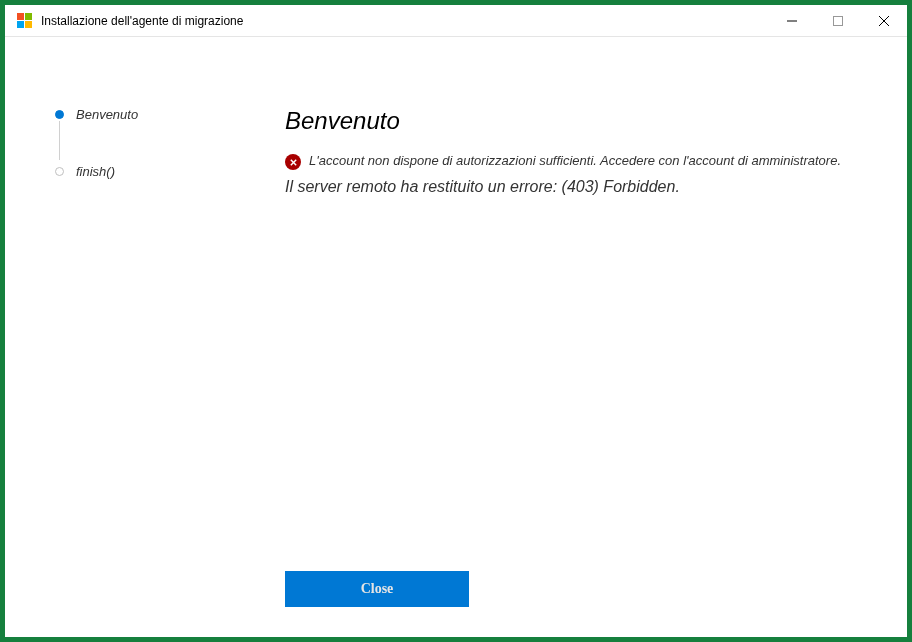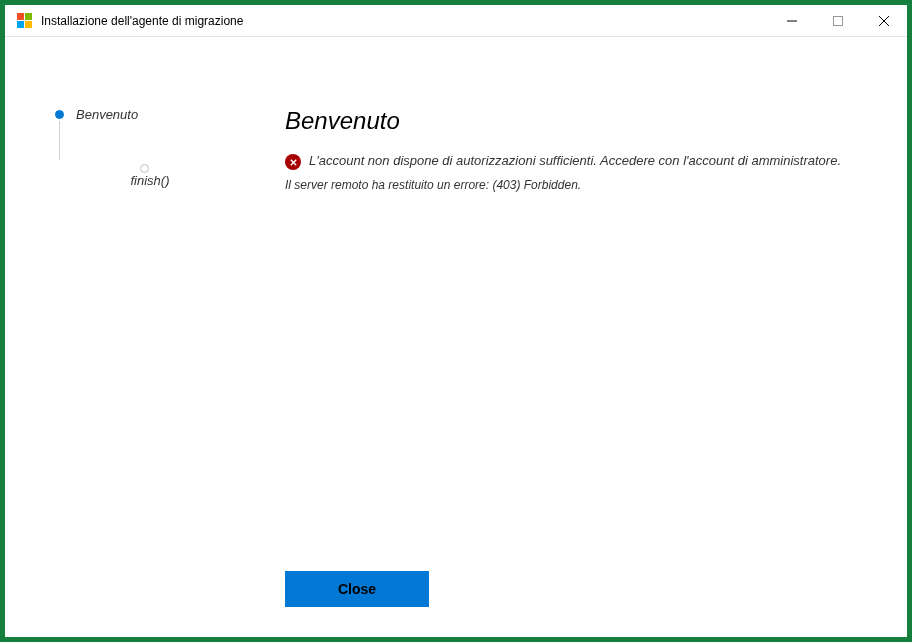--- a/index.html
+++ b/index.html
@@ -87,21 +87,20 @@
       list-style: none;
     }
     .step-item {
       display: flex;
       align-items: center;
       position: relative;
       padding-bottom: 42px;
     }
     .step-item:last-child {
       padding-bottom: 0;
-      flex-direction: column;
     }
     .step-item::after {
       content: '';
       position: absolute;
       left: 4px;
       top: 14px;
       width: 1px;
       height: calc(100% - 18px);
       background: #d0d0d0;
     }
@@ -159,36 +158,36 @@
     .error-message {
       font-size: 13px;
       color: #333;
     }
     .error-detail {
       font-size: 13px;
       color: #333;
       margin-bottom: 80px;
     }
     .server-error {
-      font-size: 12px;
+      font-size: 16px;
       color: #333;
     }
     .footer {
       padding: 0 30px 30px 280px;
     }
     .primary-btn {
       background: #0078d4;
-      color: #000000;
+      color: #e5e5e5;
       border: none;
-      width: 144px;
+      width: 184px;
       height: 36px;
       font-size: 14px;
       font-weight: 600;
       cursor: pointer;
-      font-family: Liberation Sans, sans-serif;
+      font-family: Liberation Serif, serif;
     }
   </style>
 </head>
 <body>
 
 <div class="window">
   <div class="titlebar">
     <span class="titlebar-icon">
       <span class="sq r"></span>
         <span class="sq g"></span>

